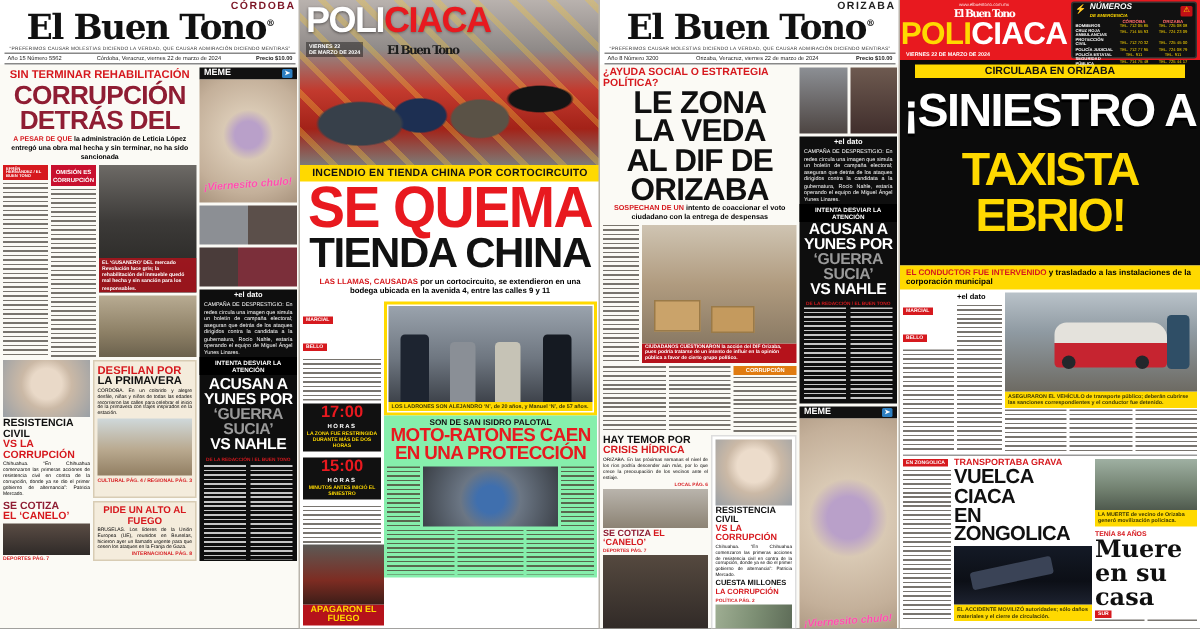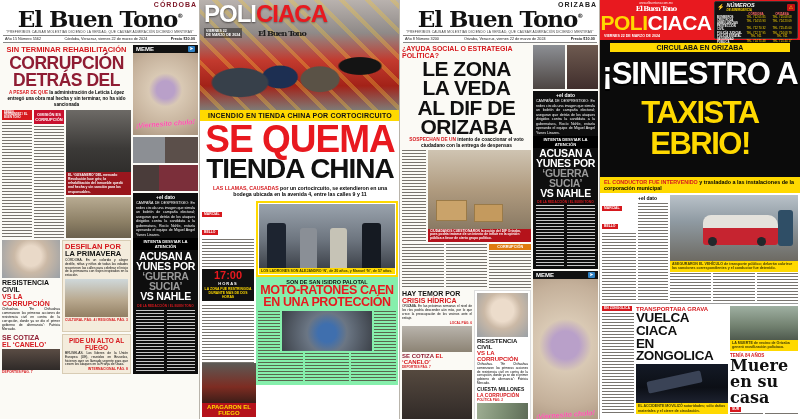--- a/index.html
+++ b/index.html
@@ -209,20 +209,25 @@
     <div class="deck"><span class="red">LAS LLAMAS, CAUSADAS</span><span> por un cortocircuito, se extendieron en una bodega ubicada en la avenida 4, entre las calles 9 y 11</span></div>
     <div class="row" style="padding:1px 2px;gap:2px;height:186px;">
       <div class="col" style="width:52px;">
         <div><span class="redtag">MARCIAL</span><br><span class="redtag" style="margin-top:1px;">BELLO</span></div>
         <div class="ft" style="height:28px;margin-top:2px;"></div>
         <div class="timebx">
           <div class="tn">17:00</div>
           <div class="tu">HORAS</div>
           <div class="tt">LA ZONA FUE RESTRINGIDA DURANTE MÁS DE DOS HORAS</div>
         </div>
+        <div class="timebx">
+          <div class="tn">15:00</div>
+          <div class="tu">HORAS</div>
+          <div class="tt">MINUTOS ANTES INICIÓ EL SINIESTRO</div>
+        </div>
         <div class="ft" style="flex:1;margin-top:2px;"></div>
       </div>
       <div class="col" style="flex:1;">
         <div style="border:2px solid #ffd900;background:#fff;padding:1px;">
           <div class="ph" style="height:64px;background:linear-gradient(180deg,#9aa3ad 0%,#6e7680 55%,#3e434b 100%);">
             <div style="position:absolute;left:6%;bottom:0;width:14%;height:70%;background:#1d2430;border-radius:3px 3px 0 0;"></div>
             <div style="position:absolute;left:30%;bottom:0;width:13%;height:62%;background:#8a8f96;border-radius:3px 3px 0 0;"></div>
             <div style="position:absolute;left:52%;bottom:0;width:13%;height:62%;background:#c6c3b6;border-radius:3px 3px 0 0;"></div>
             <div style="position:absolute;left:76%;bottom:0;width:14%;height:70%;background:#151a22;border-radius:3px 3px 0 0;"></div>
           </div>

